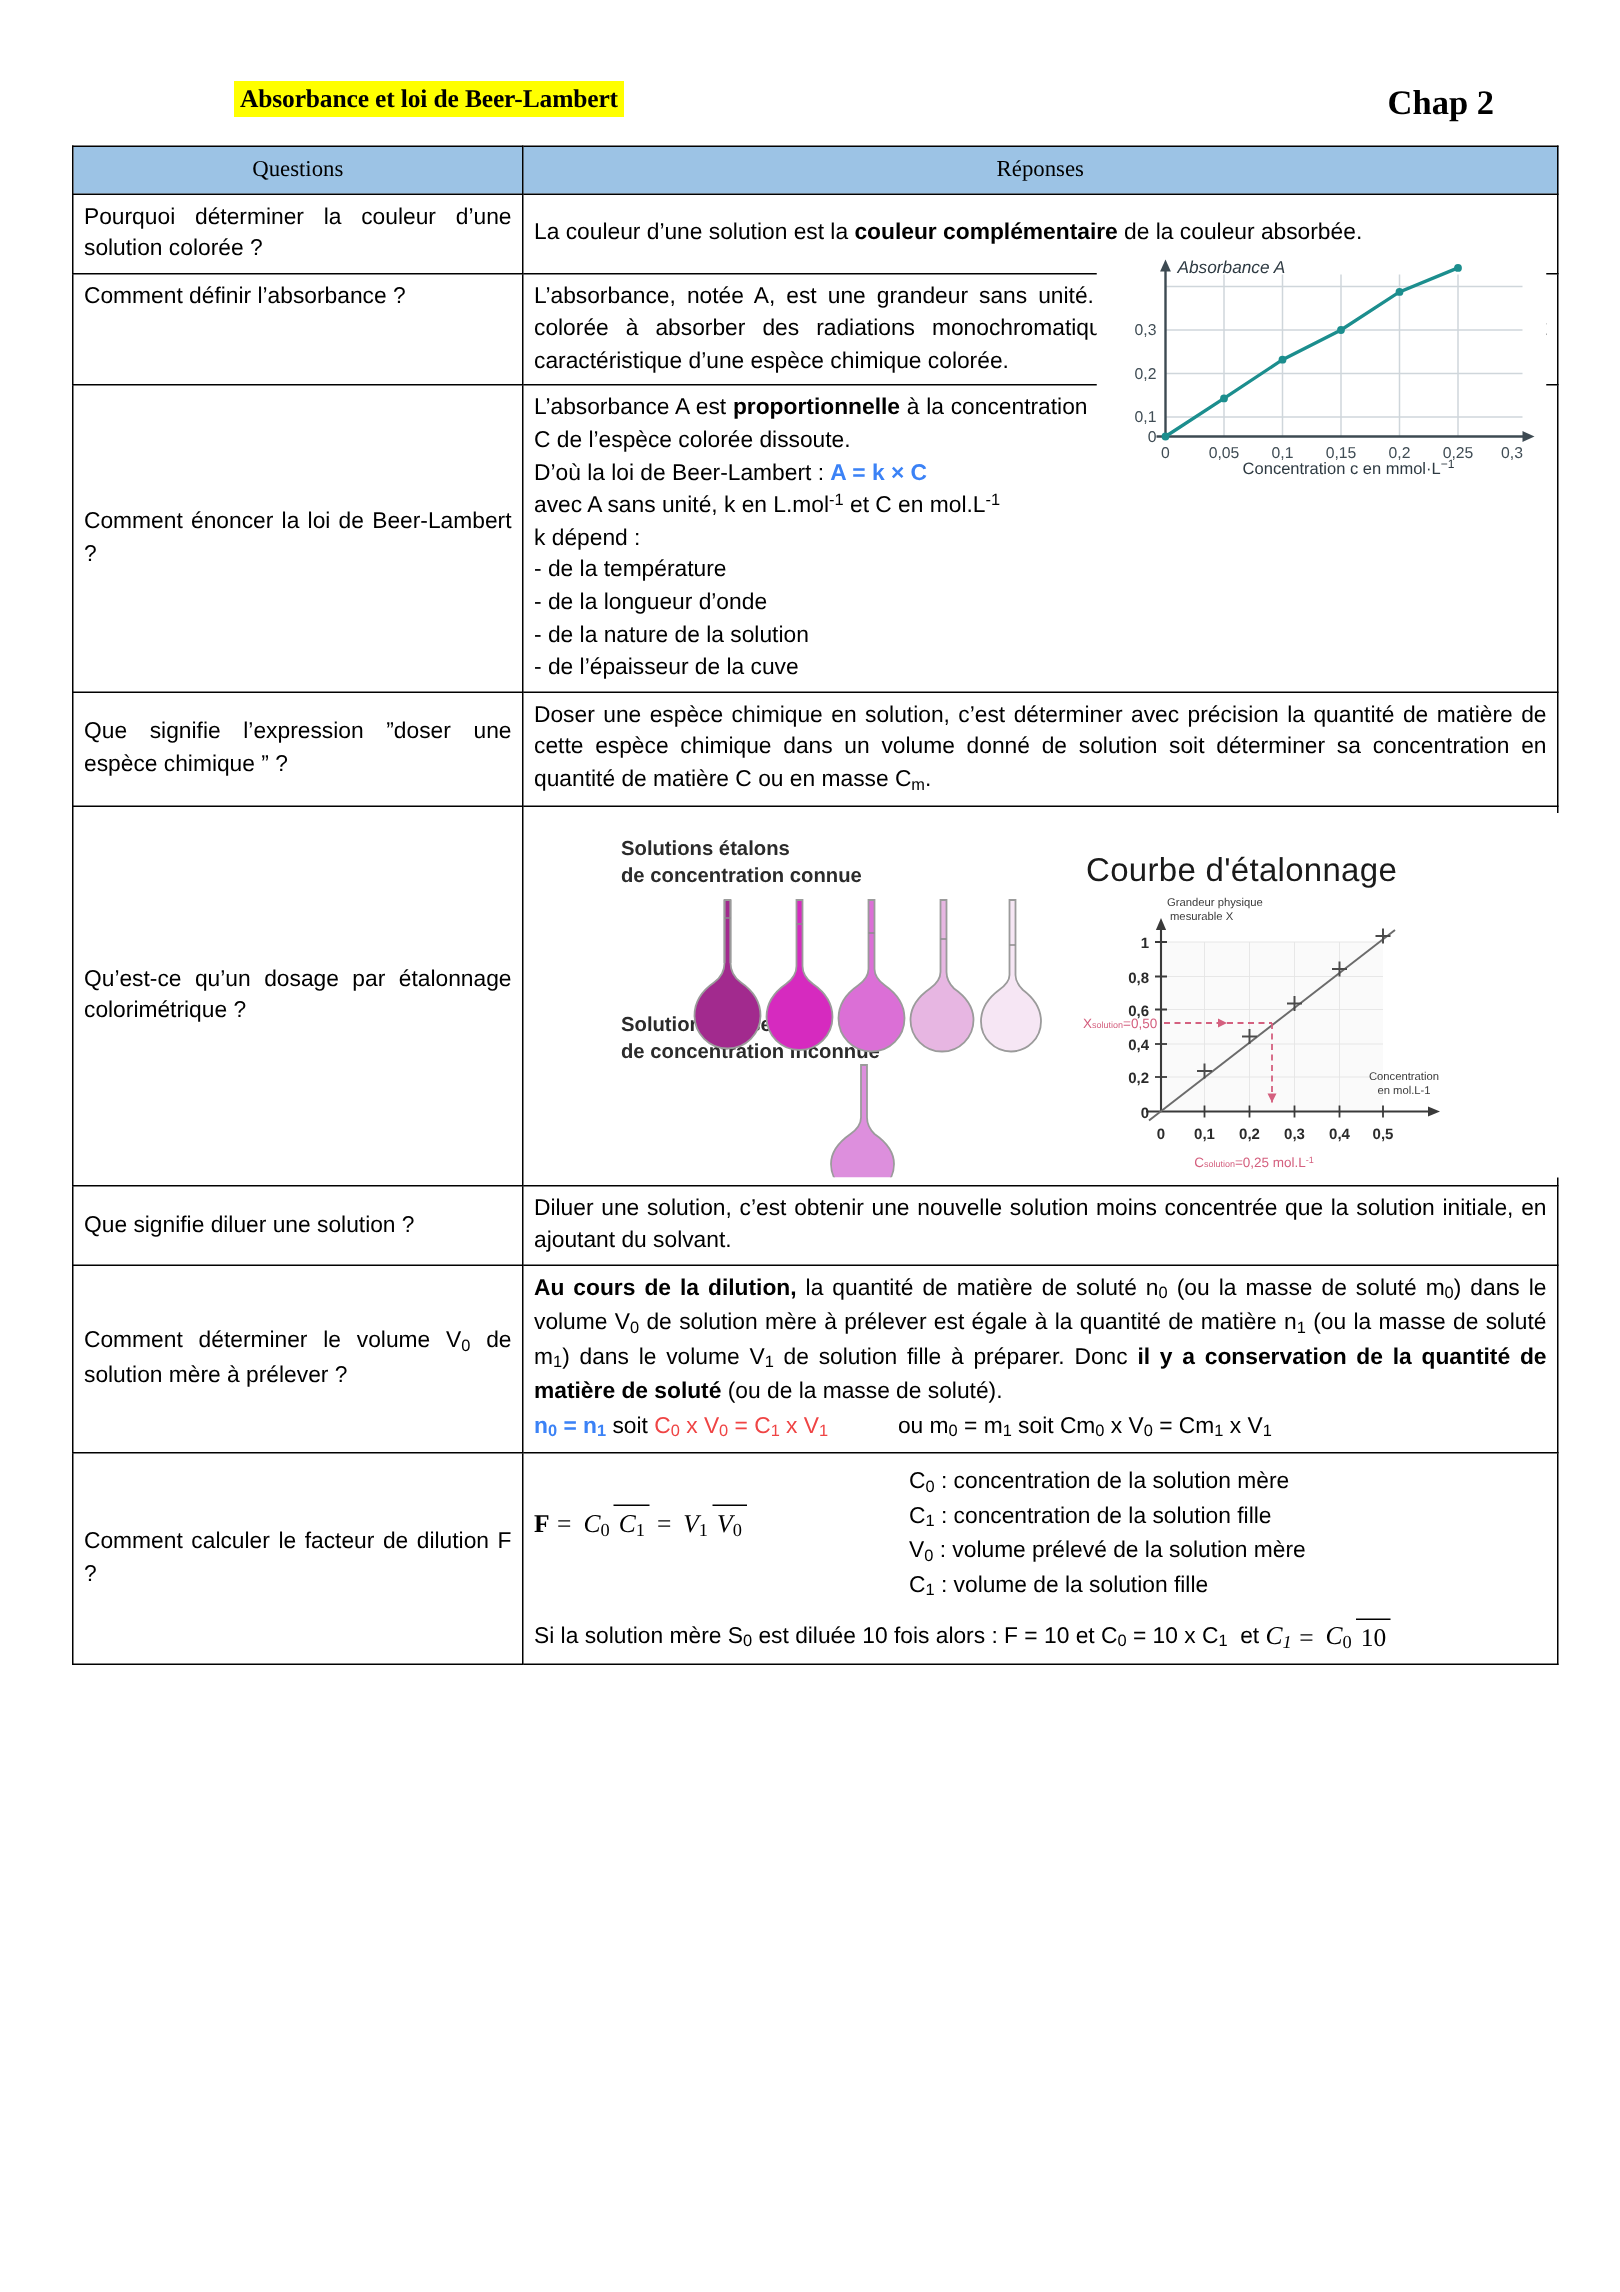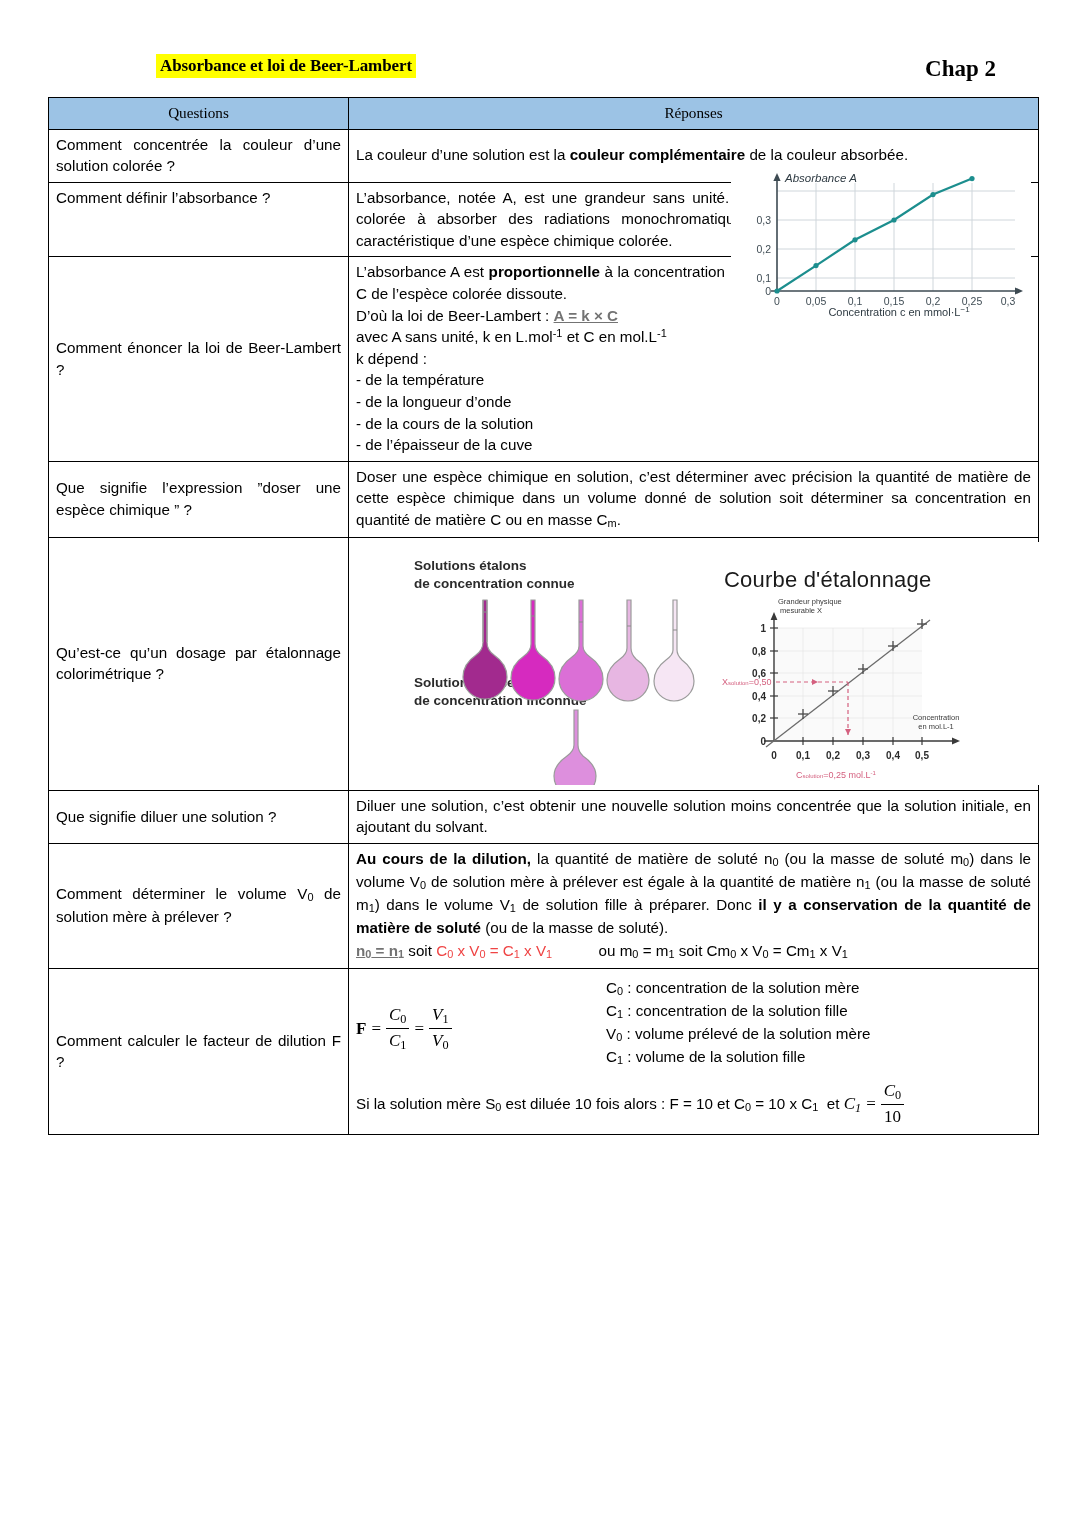--- a/index.html
+++ b/index.html
@@ -74,39 +74,39 @@
     font-size: 18px;
     padding: 3px 0 4px 0;
     line-height: 1.2;
   }
   td.q { text-align: justify; text-justify: inter-word; }
   td.q.mid { vertical-align: middle; }
   td.a { text-align: justify; text-justify: inter-word; }
   td.a.mid { vertical-align: middle; }
   td.nopad { padding: 0; }
   b { font-weight: bold; }
-  .red { color: #737373; font-weight: bold; text-decoration: underline; }
+  .red { color: #3b82f6; font-weight: bold; }
   .green { color: #ef4444; font-weight: normal; }
   sub { font-size: 0.72em; vertical-align: -0.22em; }
   sup { font-size: 0.72em; vertical-align: 0.42em; }
   .nowrap { white-space: nowrap; }
 
   
   .frac-expr {
     display: inline-flex;
     align-items: center;
     font-family: "Liberation Serif", serif;
     font-style: normal;
     font-size: 17px;
     vertical-align: middle;
   }
   .frac-expr .eq { margin: 0 5px; }
   .frac {
     display: inline-flex;
-    flex-direction: column;
+    flex-direction: row;
     align-items: center;
     vertical-align: middle;
   }
   .frac .num { padding: 0 3px; font-style: italic; }
   .frac .den { padding: 0 3px; border-top: 1.3px solid #000; font-style: italic; }
   .frac .num sub, .frac .den sub { font-style: normal; }
 
   
   .bl-wrap {
     position: relative;
@@ -159,21 +159,21 @@
     <thead>
       <tr>
         <th>Questions</th>
         <th>Réponses</th>
       </tr>
     </thead>
     <tbody>
 
 
       <tr>
-        <td class="q">Comment concentrée la couleur d’une solution colorée ?</td>
+        <td class="q">Pourquoi déterminer la couleur d’une solution colorée ?</td>
         <td class="a mid"><span>La couleur d’une solution est la </span><b>couleur complémentaire</b><span> de la couleur absorbée.</span></td>
       </tr>
 
       <tr>
         <td class="q">Comment définir l’absorbance ?</td>
         <td class="a">L’absorbance, notée A, est une grandeur sans unité. Elle caractérise la capacité d’une solution colorée à absorber des radiations monochromatiques du spectre visible. L’absorbance est caractéristique d’une espèce chimique colorée.</td>
       </tr>
 
       <tr>
         <td class="q mid">Comment énoncer la loi de Beer-Lambert ?</td>
@@ -232,21 +232,21 @@
               <text x="168" y="151" font-family="Liberation Sans, sans-serif" font-size="11" fill="#2e3a42" text-anchor="middle">Concentration c en mmol·L<tspan baseline-shift="super" font-size="8">−1</tspan></text>
             </svg>
           </div>
 
           <div><span>L’absorbance A est </span><b>proportionnelle</b><span> à la concentration C de l’espèce colorée dissoute.</span></div>
           <div><span>D’où la loi de Beer-Lambert : </span><span class="red">A = k × C</span></div>
           <div>avec A sans unité, k en L.mol<sup>-1</sup> et C en mol.L<sup>-1</sup></div>
           <div>k dépend :</div>
           <div>- de la température</div>
           <div>- de la longueur d’onde</div>
-          <div>- de la cours de la solution</div>
+          <div>- de la nature de la solution</div>
           <div>- de l’épaisseur de la cuve</div>
         </td>
       </tr>
 
       <tr>
         <td class="q mid">Que signifie l’expression ”doser une espèce chimique ” ?</td>
         <td class="a">Doser une espèce chimique en solution, c’est déterminer avec précision la quantité de matière de cette espèce chimique dans un volume donné de solution soit déterminer sa concentration en quantité de matière C ou en masse C<sub>m</sub>.</td>
       </tr>
 
       <tr>

